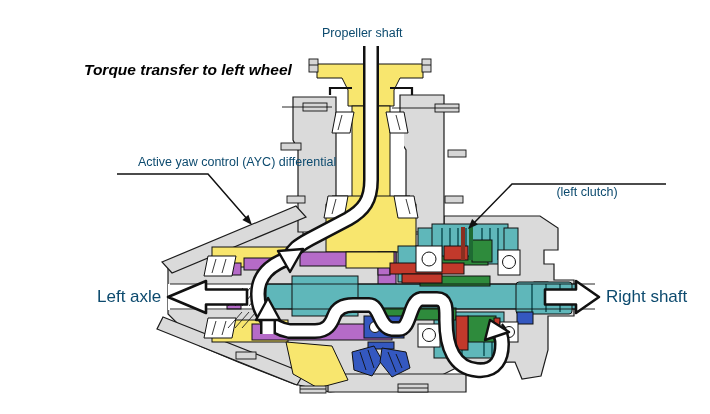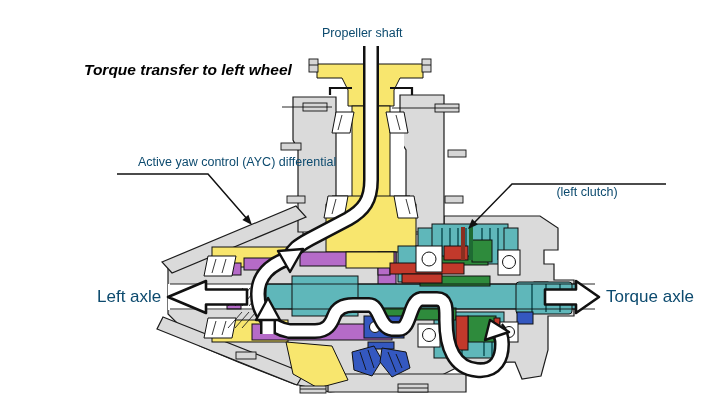--- a/index.html
+++ b/index.html
@@ -177,14 +177,14 @@
     <polyline class="lead" points="666,184 512,184 472,225"></polyline>
     <path class="lhead" d="M468,229 L472.1,219 L477.9,224.6 Z"></path>
   </g>
 </svg>
 
   <div class="lbl title" style="left:68px;top:61px;">Torque transfer to left wheel</div>
   <div class="lbl" style="left:322px;top:27px;">Propeller shaft</div>
   <div class="lbl" style="left:93px;top:156px;margin-left:45px;">Active yaw control (AYC) differential</div>
   <div class="lbl clutchlbl" style="left:502px;top:186px;">(left clutch)</div>
   <div class="lbl axlbl" style="left:97px;top:288px;width:55px;text-align:right;">Left axle</div>
-  <div class="lbl axlbl" style="left:606px;top:288px;">Torque axle</div>
+  <div class="lbl axlbl" style="left:606px;top:288px;">Right shaft</div>
 </div>
 
 </body></html>

